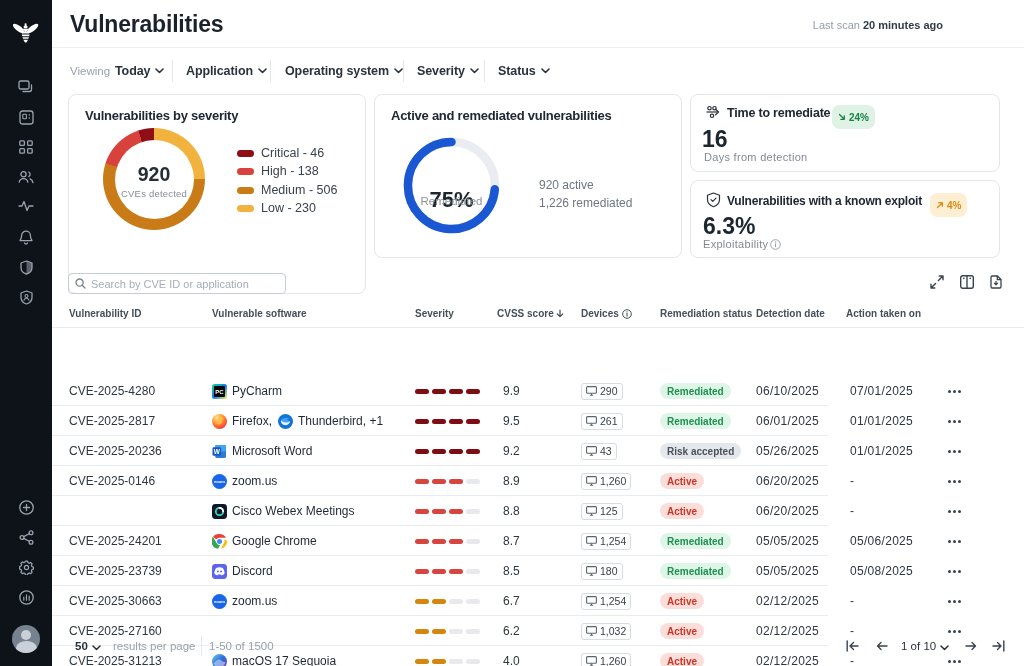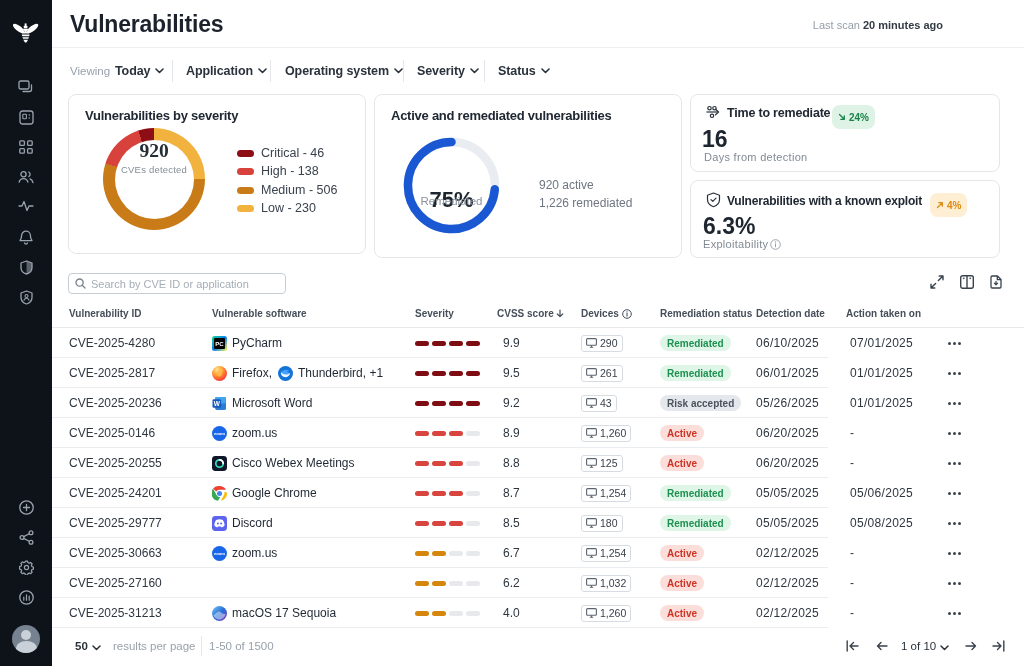--- a/index.html
+++ b/index.html
@@ -26,33 +26,33 @@
 .fl-sep { width:1px; height:22px; background:#e3e6ea; top:-2px; }
 
 
 .card { position:absolute; background:#fff; border:1px solid #e4e7ea; border-radius:8px; }
 .cardtitle { font-size:13px; font-weight:bold; color:#202833; letter-spacing:-0.25px; white-space:nowrap; }
 
 
 #donut1 { position:absolute; left:103px; top:128px; width:102px; height:102px; border-radius:50%;
   background:conic-gradient(#f2b23e 0 25%, #c87b16 25% 80%, #d8423c 80% 95%, #8e0e15 95% 100%); }
 #donut1 .hole { position:absolute; left:11.5px; top:11.5px; width:79px; height:79px; border-radius:50%; background:#fff; text-align:center; }
-#donut1 .big { font-size:19.5px; font-weight:bold; color:#252d37;font-family:Liberation Serif, serif; }
+#donut1 .big { margin-top:23px; font-size:19.5px; font-weight:bold; color:#252d37; }
 #donut1 .sub { margin-top:2px; font-size:9.5px; color:#848d97; letter-spacing:0.2px; }
 .leg { position:absolute; left:237px; display:flex; align-items:center; }
 .leg .sw { width:17px; height:7px; border-radius:3.5px; margin-right:7px; }
 .leg .tx { font-size:12.5px; color:#3a424d; }
 
 
 #search { position:absolute; left:68px; top:273px; width:218px; height:21px; border:1px solid #c6ccd4; border-radius:4px; display:flex; align-items:center; padding:0 6px; }
 #search .ph { font-size:11px; color:#a5adb6; margin-left:5px; }
 
 
 .th { position:absolute; font-size:10px; font-weight:bold; color:#454e59; top:308px; }
-.row { position:absolute; left:52px; width:776px; height:30px; border-bottom:1px solid #eaedef; }
+.row { position:absolute; left:52px; width:776px; height:30px; border-bottom:1px solid #eaedef;margin-top:48px; }
 .cell { position:absolute; top:0; height:30px; display:flex; align-items:center; }
 .cve { left:17px; font-size:12px; color:#2e3640; }
 .soft { left:160px; font-size:12px; color:#1f2833; }
 .soft .ic { width:15px; height:15px; margin-right:5px; }
 .sev { left:363px; }
 .sev i { display:block; width:14px; height:5px; border-radius:2.5px; margin-right:3px; }
 .score { left:451px; font-size:12px; color:#2e3640; }
 .dev { left:529px; }
 .devbox { display:flex; align-items:center; border:1px solid #d7dce2; border-radius:3px; height:17px; padding:0 4px; font-size:10.5px; color:#39414c; }
 .devbox svg { margin-right:3px; }
@@ -198,21 +198,21 @@
   <span class="fl-sep abs" style="left:403px;"></span>
   <span class="fl-item abs" style="left:417px;">Severity<svg width="9" height="6" viewBox="0 0 9 6">
         <path d="M1 1l3.5 3.5L8 1" fill="none" stroke="#2a323c" stroke-width="1.6" stroke-linecap="round" stroke-linejoin="round"></path>
       </svg></span>
   <span class="fl-sep abs" style="left:484px;"></span>
   <span class="fl-item abs" style="left:498px;">Status<svg width="9" height="6" viewBox="0 0 9 6">
         <path d="M1 1l3.5 3.5L8 1" fill="none" stroke="#2a323c" stroke-width="1.6" stroke-linecap="round" stroke-linejoin="round"></path>
       </svg></span>
 </div>
 
-<div class="card" style="left:68px; top:94px; width:298px; height:160px;">
+<div class="card" style="left:68px; top:94px; width:298px; height:200px;">
   <div class="cardtitle" style="position:absolute; left:16px; top:13px;">Vulnerabilities by severity</div>
 </div>
 <div id="donut1">
     <div class="hole">
       <div class="big">920</div>
       <div class="sub">CVEs detected</div>
     </div>
   </div>
 <div class="leg" style="top:146px;">
     <span class="sw" style="background:#8e0e15"></span>
@@ -469,21 +469,20 @@
       </div>
   <div class="cell det">06/20/2025</div>
   <div class="cell act">-</div>
   <div class="cell dots">
         <i></i>
         <i></i>
         <i></i>
       </div>
 </div>
 <div class="row" style="top:448px;">
-  <div class="cell cve">CVE-2025-20255</div>
   <div class="cell soft">
         <svg class="ic" width="15" height="15" viewBox="0 0 15 15">
           <rect width="15" height="15" rx="3.4" fill="#11172b"></rect>
           <circle cx="7.5" cy="7.5" r="3.7" fill="none" stroke="#35e0b5" stroke-width="1.7"></circle>
           <path d="M7.5 3.8a3.7 3.7 0 0 1 3.7 3.7" fill="none" stroke="#fff" stroke-width="1.7" stroke-linecap="round"></path>
         </svg>
         <span style="margin-right:6px;">Cisco Webex Meetings</span>
       </div>
   <div class="cell sev">
         <i style="background:#d8443e"></i>
@@ -540,21 +539,21 @@
       </div>
   <div class="cell det">05/05/2025</div>
   <div class="cell act">05/06/2025</div>
   <div class="cell dots">
         <i></i>
         <i></i>
         <i></i>
       </div>
 </div>
 <div class="row" style="top:508px;">
-  <div class="cell cve">CVE-2025-29777</div>
+  <div class="cell cve">CVE-2025-23739</div>
   <div class="cell soft">
         <svg class="ic" width="15" height="15" viewBox="0 0 15 15">
           <rect width="15" height="15" rx="3.4" fill="#5c63ee"></rect>
           <path d="M4.2 3.9c1.1-0.5 2.2-0.75 3.3-0.75s2.2 0.25 3.3 0.75c1.1 1.6 1.7 3.4 1.85 5.4-0.75 1.1-1.85 1.85-3.1 2.2l-0.6-1.1c-1 0.25-2 0.25-3 0l-0.6 1.1c-1.25-0.35-2.35-1.1-3.1-2.2 0.15-2 0.75-3.8 1.85-5.4z" fill="#fff"></path>
           <circle cx="5.9" cy="7.6" r="1" fill="#5c63ee"></circle>
           <circle cx="9.1" cy="7.6" r="1" fill="#5c63ee"></circle>
         </svg>
         <span style="margin-right:6px;">Discord</span>
       </div>
   <div class="cell sev">

